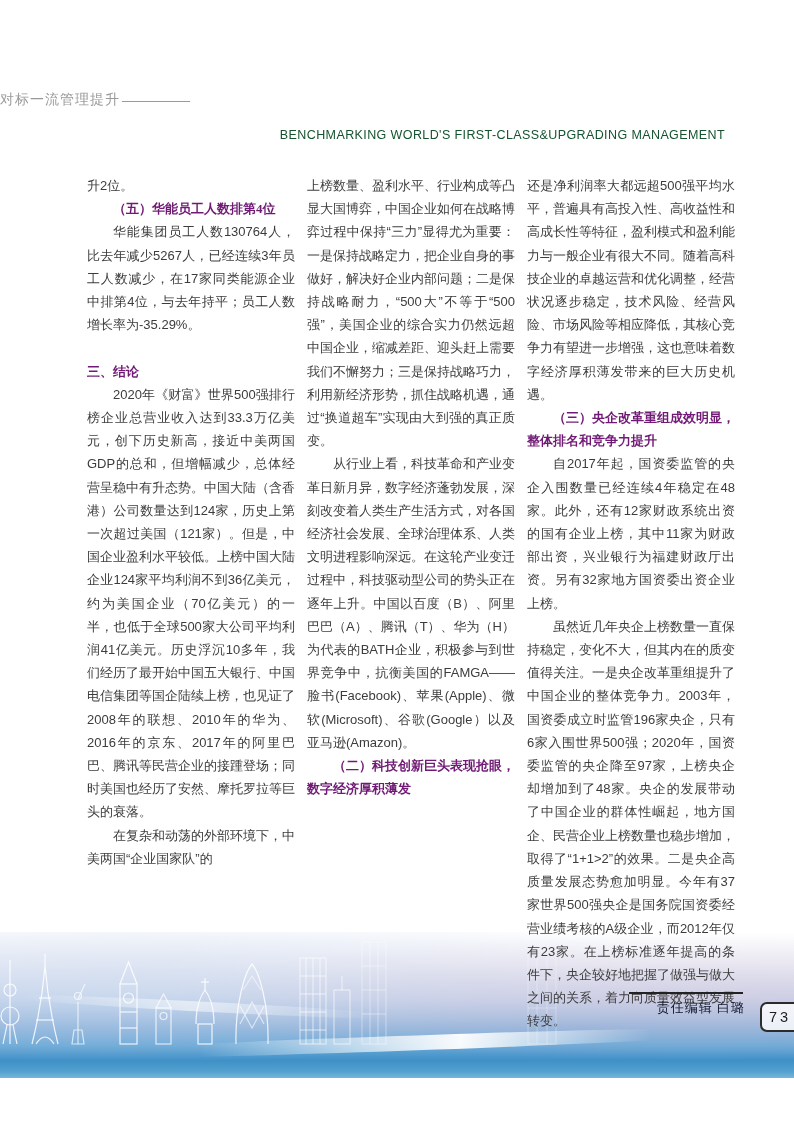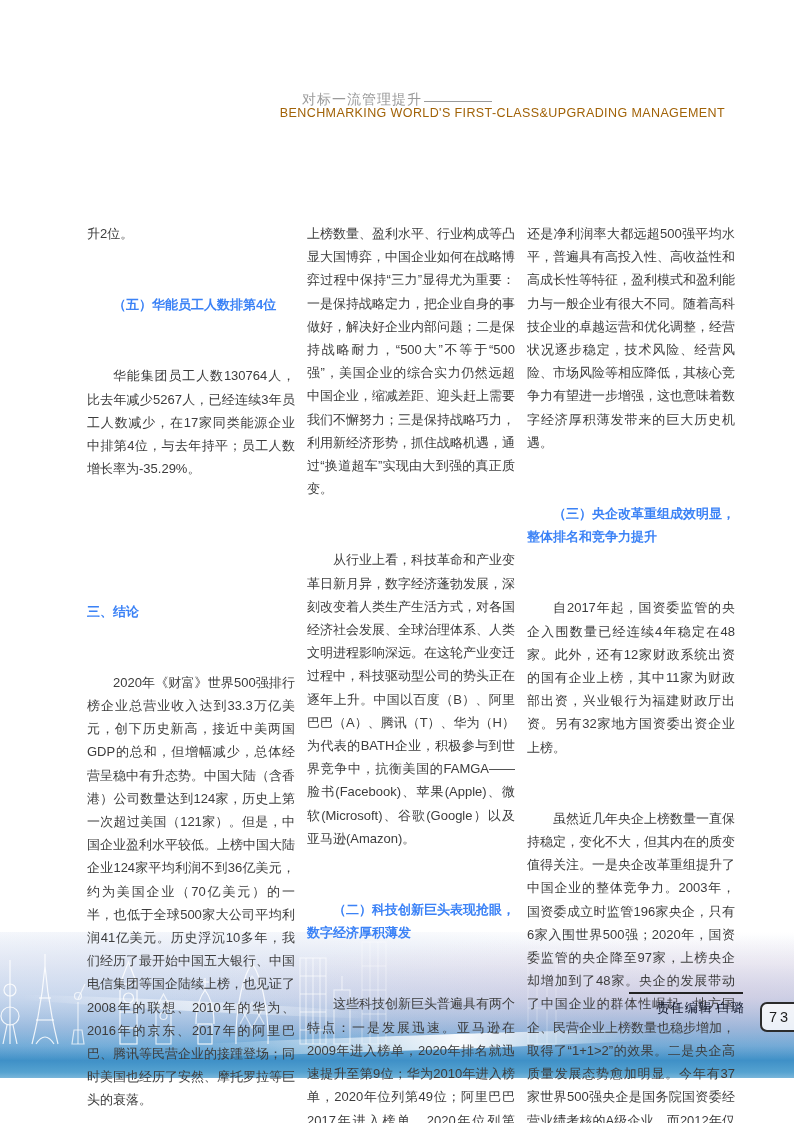--- a/index.html
+++ b/index.html
@@ -9,47 +9,47 @@
     width:794px; height:1123px;
     background:#ffffff;
     overflow:hidden;
     font-family:"Liberation Sans","DejaVu Sans",sans-serif;
   }
 
   
   .header { position:absolute; top:90px; left:0; width:794px; }
   .hd-zh-row {
     position:absolute; top:0; right:0; width:794px;
-    text-align:center; white-space:nowrap;
+    text-align:left; white-space:nowrap;
   }
   .hd-zh {
     display:inline-block; vertical-align:baseline;
     font-size:14px; color:#9a9a9a; letter-spacing:1px;
   }
   .hd-rule {
     display:inline-block; vertical-align:baseline;
     width:68px; height:1px; background:#9a9a9a; margin-left:2px; margin-bottom:2px;
   }
   .hd-en {
-    position:absolute; top:16px; right:69px;
-    font-size:12.5px; color:#a16207; letter-spacing:0.4px; white-space:nowrap;
+    position:absolute; top:38px; right:69px;
+    font-size:12.5px; color:#14532d; letter-spacing:0.4px; white-space:nowrap;
   }
 
   
   .columns {
     position:absolute; left:87px; top:174px; width:648px;
     display:flex; gap:12px; z-index:3;
   }
   .col { width:208px; flex:0 0 208px; }
   .para {
     font-size:13px; line-height:23.2px; color:#3c3c3c;
-    text-align:justify; overflow-wrap:break-word;margin-top:48px;
+    text-align:justify; overflow-wrap:break-word;
   }
   .para.p, .para.h { text-indent:2em; }
-  .para.h, .para.h0 { font-weight:700; color:#3b82f6; }
+  .para.h, .para.h0 { font-weight:700; color:#701a75;font-family:Liberation Serif, serif; }
   .para.gap { height:23.2px; }
 
   
   .editor {
     position:absolute; left:627px; top:992px; width:118px; z-index:4;
     text-align:center;
   }
   .editor-rule { height:1.5px; background:#222; margin:0 2px 5px 2px; }
   .editor-text {
     font-family:"Liberation Serif","DejaVu Serif",serif;
@@ -201,21 +201,20 @@
         <p class="para p">华能集团员工人数130764人，比去年减少5267人，已经连续3年员工人数减少，在17家同类能源企业中排第4位，与去年持平；员工人数增长率为-35.29%。</p>
         <p class="para gap"></p>
         <p class="para h0">三、结论</p>
         <p class="para p">2020年《财富》世界500强排行榜企业总营业收入达到33.3万亿美元，创下历史新高，接近中美两国GDP的总和，但增幅减少，总体经营呈稳中有升态势。中国大陆（含香港）公司数量达到124家，历史上第一次超过美国（121家）。但是，中国企业盈利水平较低。上榜中国大陆企业124家平均利润不到36亿美元，约为美国企业（70亿美元）的一半，也低于全球500家大公司平均利润41亿美元。历史浮沉10多年，我们经历了最开始中国五大银行、中国电信集团等国企陆续上榜，也见证了2008年的联想、2010年的华为、2016年的京东、2017年的阿里巴巴、腾讯等民营企业的接踵登场；同时美国也经历了安然、摩托罗拉等巨头的衰落。</p>
         <p class="para p">在复杂和动荡的外部环境下，中美两国“企业国家队”的</p>
       </section>
     <section class="col">
         <p class="para cont">上榜数量、盈利水平、行业构成等凸显大国博弈，中国企业如何在战略博弈过程中保持“三力”显得尤为重要：一是保持战略定力，把企业自身的事做好，解决好企业内部问题；二是保持战略耐力，“500大”不等于“500强”，美国企业的综合实力仍然远超中国企业，缩减差距、迎头赶上需要我们不懈努力；三是保持战略巧力，利用新经济形势，抓住战略机遇，通过“换道超车”实现由大到强的真正质变。</p>
         <p class="para p">从行业上看，科技革命和产业变革日新月异，数字经济蓬勃发展，深刻改变着人类生产生活方式，对各国经济社会发展、全球治理体系、人类文明进程影响深远。在这轮产业变迁过程中，科技驱动型公司的势头正在逐年上升。中国以百度（B）、阿里巴巴（A）、腾讯（T）、华为（H）为代表的BATH企业，积极参与到世界竞争中，抗衡美国的FAMGA——脸书(Facebook)、苹果(Apple)、微软(Microsoft)、谷歌(Google）以及亚马逊(Amazon)。</p>
         <p class="para h">（二）科技创新巨头表现抢眼，数字经济厚积薄发</p>
-        <p class="para p">这些科技创新巨头普遍具有两个特点：一是发展迅速。亚马逊在2009年进入榜单，2020年排名就迅速提升至第9位；华为2010年进入榜单，2020年位列第49位；阿里巴巴2017年进入榜单，2020年位列第132位。这些巨头的迅速成长，将成为未来全球商业生态的重要看点。二是盈利强劲。这些高科技企业不管是利润</p>
       </section>
     <section class="col">
         <p class="para cont">还是净利润率大都远超500强平均水平，普遍具有高投入性、高收益性和高成长性等特征，盈利模式和盈利能力与一般企业有很大不同。随着高科技企业的卓越运营和优化调整，经营状况逐步稳定，技术风险、经营风险、市场风险等相应降低，其核心竞争力有望进一步增强，这也意味着数字经济厚积薄发带来的巨大历史机遇。</p>
         <p class="para h">（三）央企改革重组成效明显，整体排名和竞争力提升</p>
         <p class="para p">自2017年起，国资委监管的央企入围数量已经连续4年稳定在48家。此外，还有12家财政系统出资的国有企业上榜，其中11家为财政部出资，兴业银行为福建财政厅出资。另有32家地方国资委出资企业上榜。</p>
         <p class="para p">虽然近几年央企上榜数量一直保持稳定，变化不大，但其内在的质变值得关注。一是央企改革重组提升了中国企业的整体竞争力。2003年，国资委成立时监管196家央企，只有6家入围世界500强；2020年，国资委监管的央企降至97家，上榜央企却增加到了48家。央企的发展带动了中国企业的群体性崛起，地方国企、民营企业上榜数量也稳步增加，取得了“1+1&gt;2”的效果。二是央企高质量发展态势愈加明显。今年有37家世界500强央企是国务院国资委经营业绩考核的A级企业，而2012年仅有23家。在上榜标准逐年提高的条件下，央企较好地把握了做强与做大之间的关系，着力向质量效益型发展转变。</p>
       </section>
   </div>
 
   <div class="editor">

